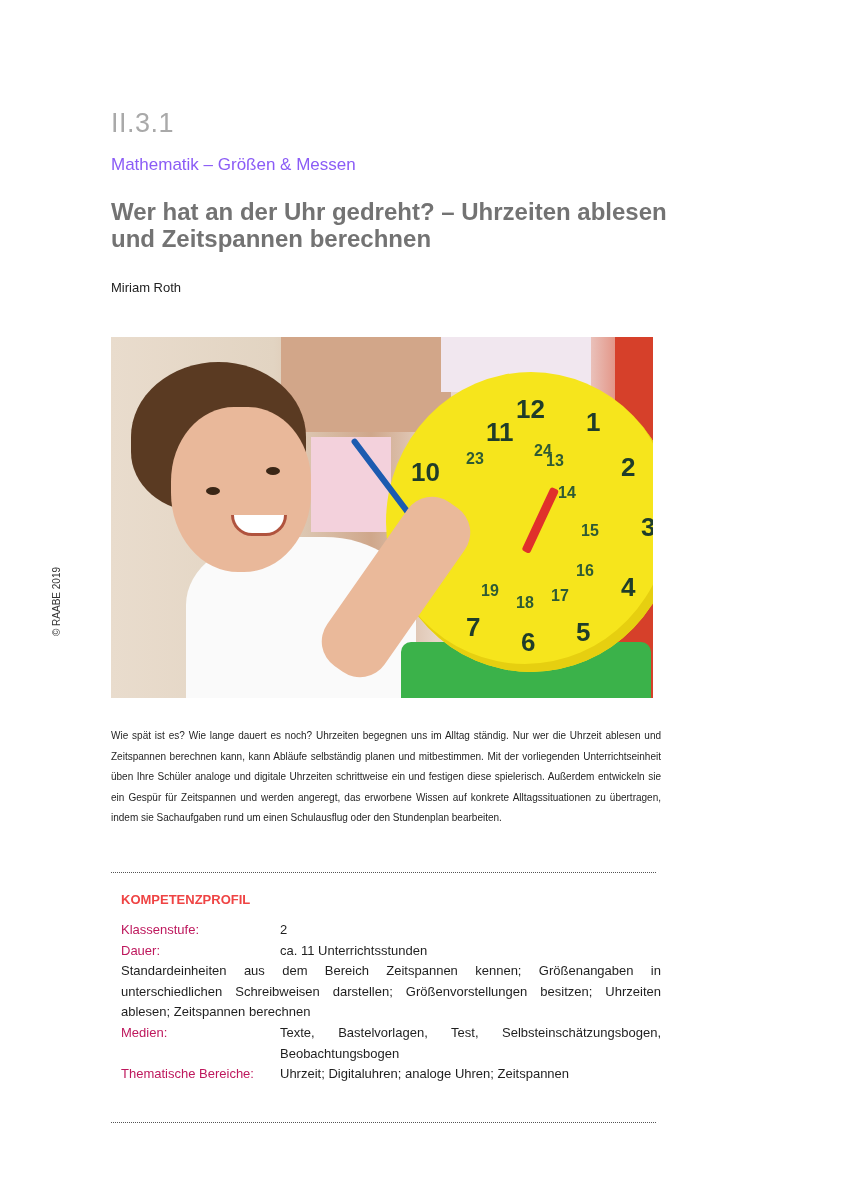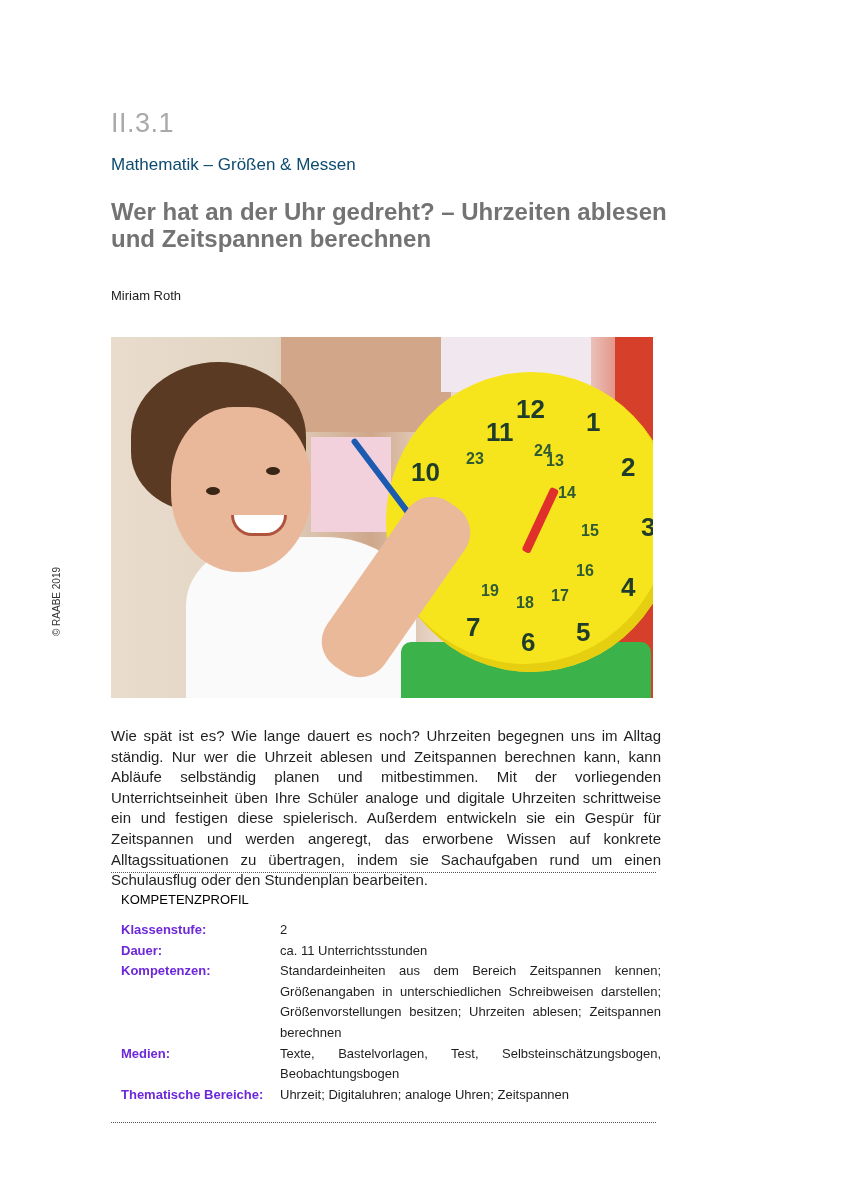--- a/index.html
+++ b/index.html
@@ -5,53 +5,53 @@
     html, body { margin: 0; padding: 0; }
     body {
       width: 855px; height: 1200px; background: #ffffff; position: relative; overflow: hidden;
       font-family: "Liberation Sans", "DejaVu Sans", sans-serif; color: #1a1a1a;
     }
     .copyright {
       position: absolute; left: 36px; top: 596px; transform: rotate(-90deg); transform-origin: center;
       font-size: 10px; color: #333; white-space: nowrap; width: 80px; text-align: center; margin-left: -20px;
     }
     .section-num { position: absolute; left: 111px; top: 108px; font-size: 27px; color: #a9a9a9; letter-spacing: 0.5px; }
-    .subject { position: absolute; left: 111px; top: 155px; font-size: 17px; font-weight: 500; color: #0c4a6e; }
+    .subject { position: absolute; left: 111px; top: 155px; font-size: 17px; font-weight: 500; color: #8b5cf6; }
     .title { position: absolute; left: 111px; top: 198px; width: 560px; font-size: 24px; line-height: 27px; font-weight: 700; color: #737373; }
-    .author { position: absolute; left: 111px; top: 288px; font-size: 13px; color: #222; }
+    .author { position: absolute; left: 111px; top: 280px; font-size: 13px; color: #222; }
 
     .photo { position: absolute; left: 111px; top: 337px; width: 542px; height: 361px; overflow: hidden;
       background: linear-gradient(90deg, #e9dccd 0%, #e2d4c2 30%, #cfa78b 48%, #e8d6c9 60%, #efe3e2 85%, #d9543a 100%); }
     .photo .door { position: absolute; left: 170px; top: 0; width: 170px; height: 95px; background: #d2a689; }
     .photo .poster { position: absolute; left: 330px; top: 0; width: 150px; height: 55px; background: #f1e7ef; }
     .photo .drawing { position: absolute; left: 200px; top: 100px; width: 80px; height: 95px; background: #f3d1dc; }
     .photo .redwall { position: absolute; right: 0; top: 0; width: 38px; height: 361px; background: #d6402a; }
     .photo .hair { position: absolute; left: 20px; top: 25px; width: 175px; height: 150px; border-radius: 50% 50% 40% 40%; background: #5a3a22; }
     .photo .face { position: absolute; left: 60px; top: 70px; width: 140px; height: 165px; border-radius: 45% 45% 48% 48%; background: #e9b89a; }
     .photo .eye { position: absolute; width: 14px; height: 8px; border-radius: 50%; background: #3a2616; }
     .photo .mouth { position: absolute; left: 120px; top: 178px; width: 50px; height: 18px; border-radius: 0 0 25px 25px; background: #ffffff; border: 3px solid #b0533e; border-top: none; }
     .photo .shirt { position: absolute; left: 75px; top: 200px; width: 230px; height: 170px; border-radius: 40% 40% 0 0; background: #fafafa; }
     .photo .arm { position: absolute; left: 250px; top: 150px; width: 70px; height: 200px; background: #eab99a; border-radius: 30px; transform: rotate(35deg); }
     .photo .base { position: absolute; left: 290px; top: 305px; width: 250px; height: 70px; background: #3bb24a; border-radius: 10px 10px 0 0; }
     .clock { position: absolute; left: 275px; top: 35px; width: 290px; height: 300px; border-radius: 50%; background: #f6e51c; box-shadow: inset -6px -8px 0 #e6cf10; text-decoration: underline; }
     .clock .num { position: absolute; font-weight: bold; color: #1f3d2a; font-size: 26px; }
     .clock .inner { position: absolute; color: #2e5a34; font-size: 16px; font-weight: bold; }
     .clock .hand-min { position: absolute; left: 45px; top: 40px; width: 6px; height: 135px; background: #1c5bb0; transform: rotate(-37deg); transform-origin: bottom; border-radius: 3px; }
     .clock .hand-hr { position: absolute; left: 135px; top: 110px; width: 9px; height: 70px; background: #e0302b; transform: rotate(25deg); transform-origin: bottom; border-radius: 3px; }
 
-    .intro { position: absolute; left: 111px; top: 726px; width: 550px; font-size: 15px; line-height: 20.6px; text-align: justify; color: #1f1f1f; }
+    .intro { position: absolute; left: 111px; top: 726px; width: 550px; font-size: 10px; line-height: 20.6px; text-align: justify; color: #1f1f1f; }
 
     .sep { position: absolute; left: 111px; width: 545px; height: 0; border-top: 1.5px dotted #555; }
     .sep.top { top: 872px; }
     .sep.bottom { top: 1122px; }
 
-    .kp-title { position: absolute; left: 121px; top: 892px; font-size: 13px; font-weight: normal; color: #000000; }
+    .kp-title { position: absolute; left: 121px; top: 892px; font-size: 13px; font-weight: bold; color: #ef4444; }
     .kp-table { position: absolute; left: 121px; top: 920px; width: 540px; font-size: 13px; line-height: 20.6px; }
     .kp-row { display: flex; }
-    .kp-label { width: 159px; flex-shrink: 0; font-weight: bold; color: #6d28d9; }
+    .kp-label { width: 159px; flex-shrink: 0; font-weight: normal; color: #be185d; }
     .kp-value { flex: 1; text-align: justify; color: #1f1f1f; }
   </style>
 </head>
 <body>
 
 <div class="copyright">© RAABE 2019</div>
 
 <div class="section-num">II.3.1</div>
 <div class="subject">Mathematik – Größen &amp; Messen</div>
 <div class="title">Wer hat an der Uhr gedreht? – Uhrzeiten ablesen und Zeitspannen berechnen</div>
@@ -104,21 +104,20 @@
 <div class="kp-table">
   <div class="kp-row">
     <span class="kp-label">Klassenstufe:</span>
     <span class="kp-value">2</span>
   </div>
   <div class="kp-row">
     <span class="kp-label">Dauer:</span>
     <span class="kp-value">ca. 11 Unterrichtsstunden</span>
   </div>
   <div class="kp-row">
-    <span class="kp-label">Kompetenzen:</span>
     <span class="kp-value">Standardeinheiten aus dem Bereich Zeitspannen kennen; Größenangaben in unterschiedlichen Schreibweisen darstellen; Größenvorstellungen besitzen; Uhrzeiten ablesen; Zeitspannen berechnen</span>
   </div>
   <div class="kp-row">
     <span class="kp-label">Medien:</span>
     <span class="kp-value">Texte, Bastelvorlagen, Test, Selbsteinschätzungsbogen, Beobachtungsbogen</span>
   </div>
   <div class="kp-row">
     <span class="kp-label">Thematische Bereiche:</span>
     <span class="kp-value">Uhrzeit; Digitaluhren; analoge Uhren; Zeitspannen</span>
   </div>

